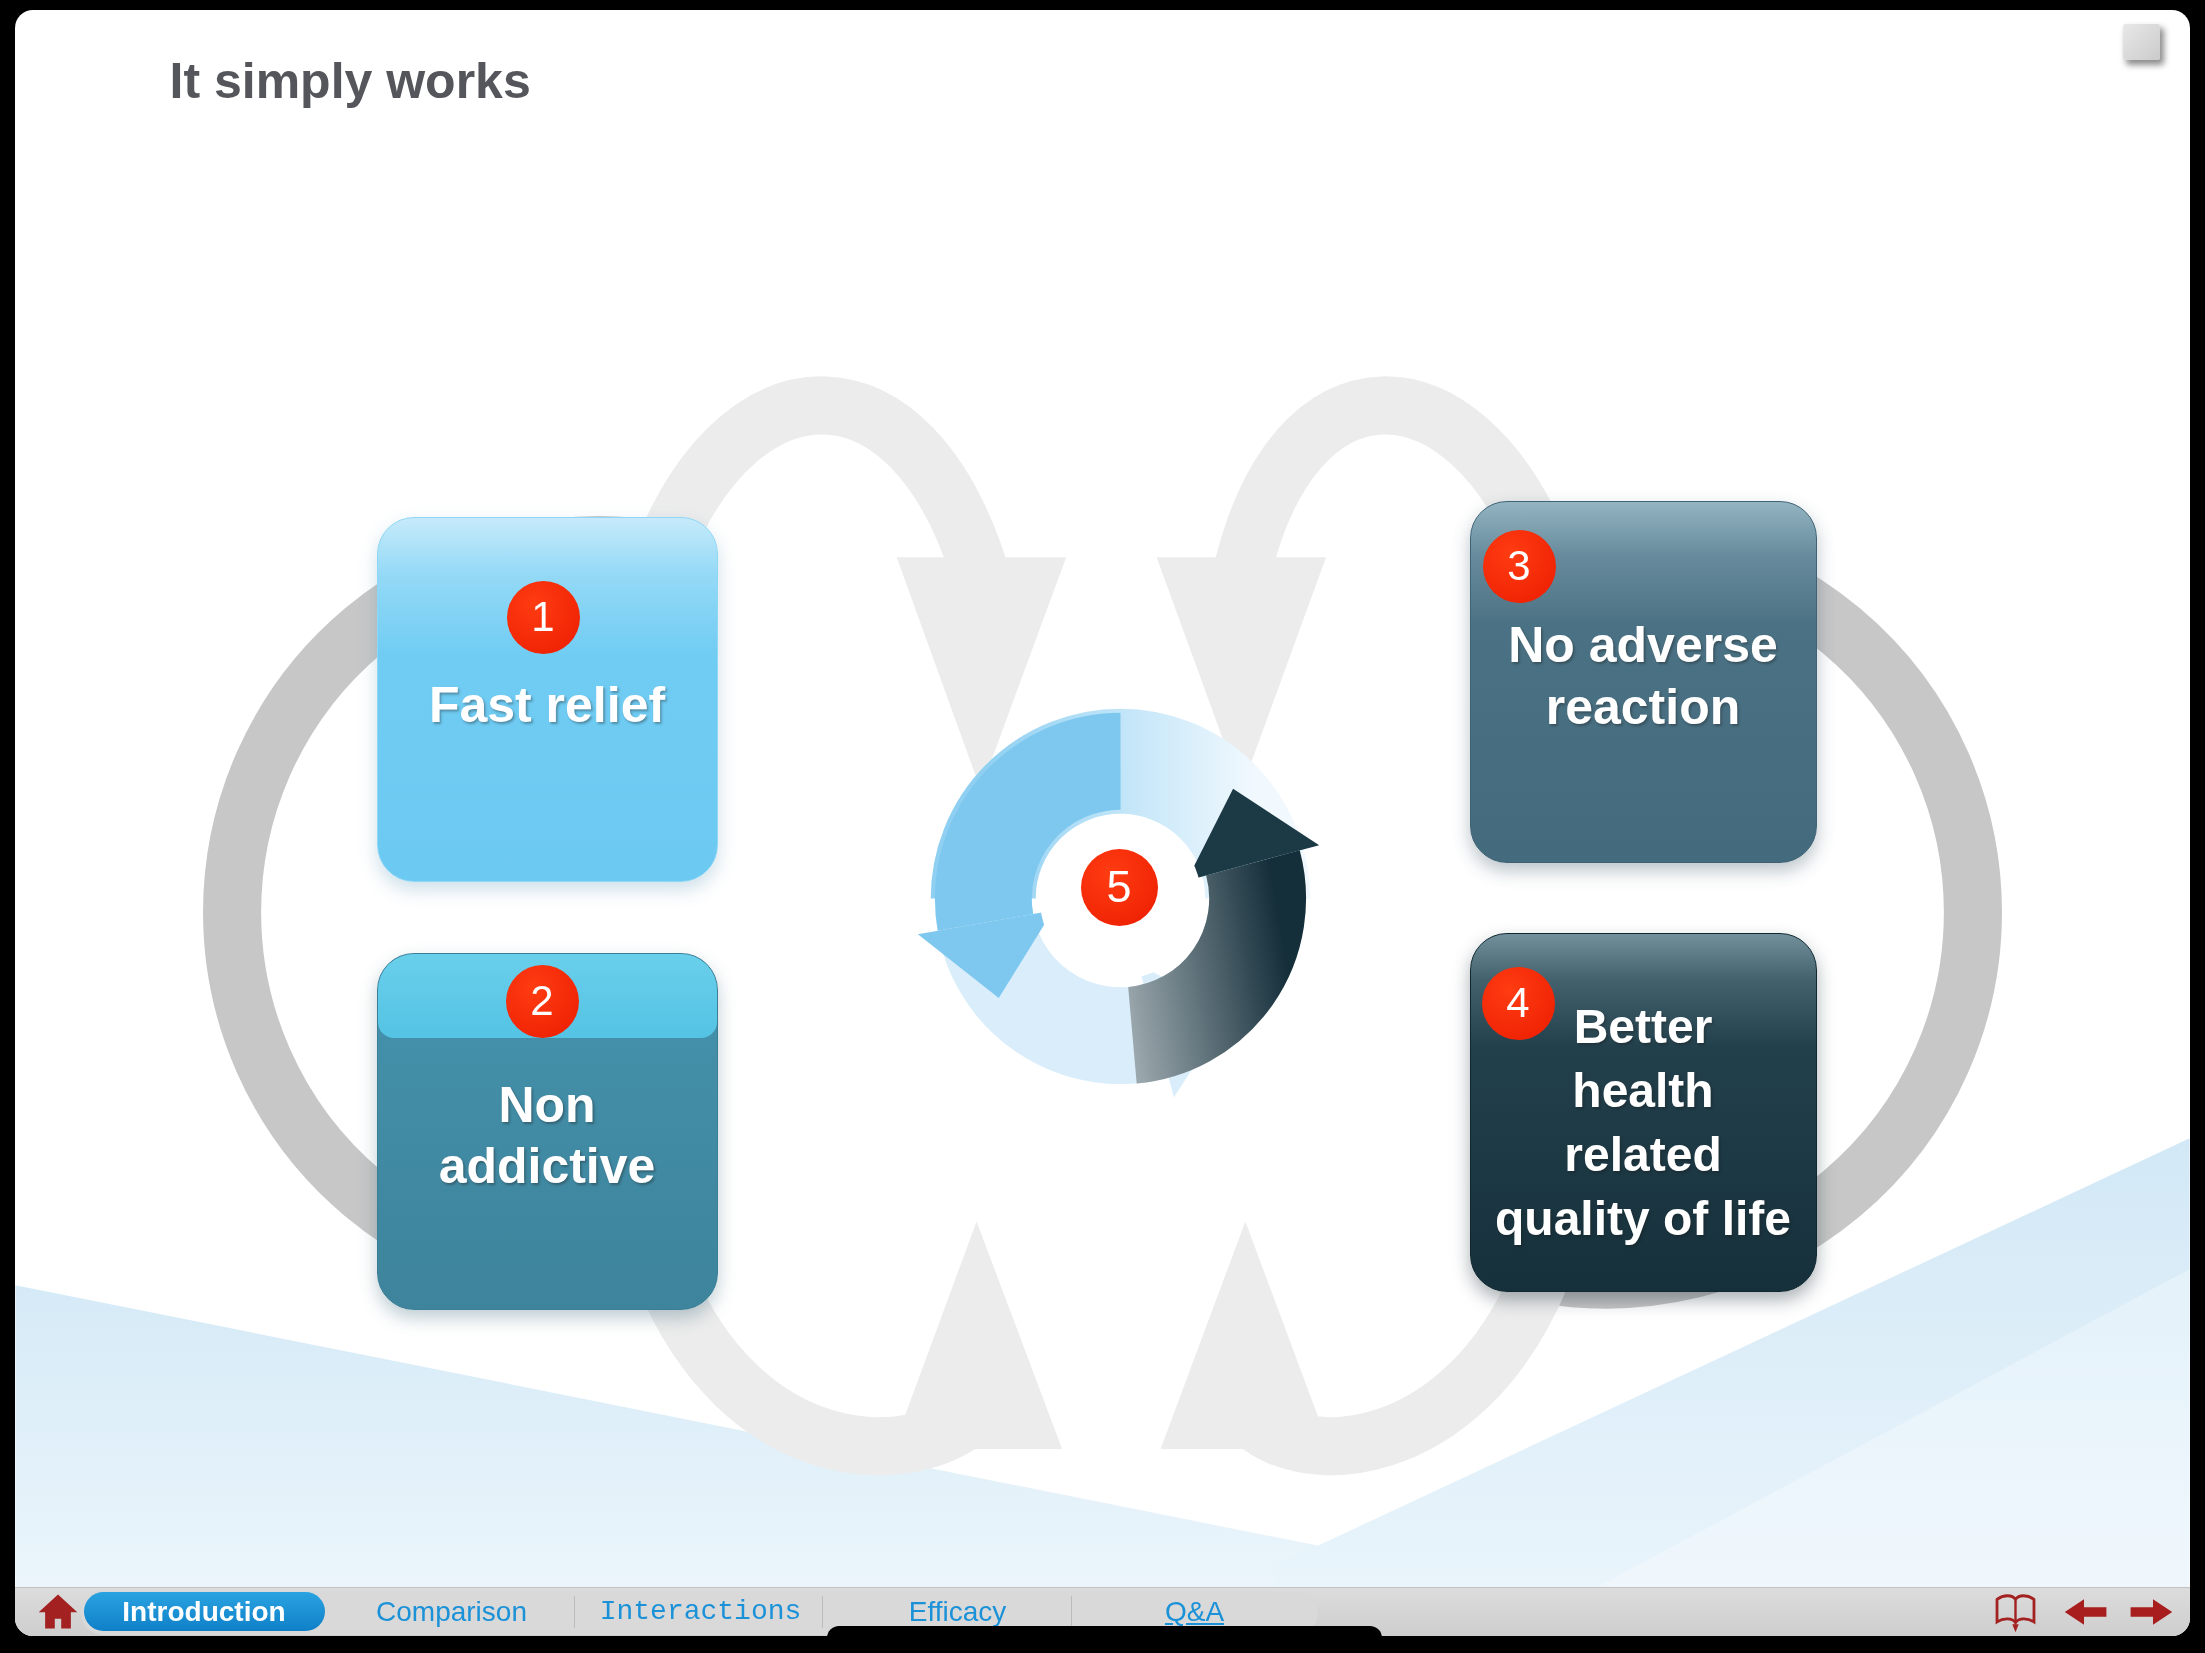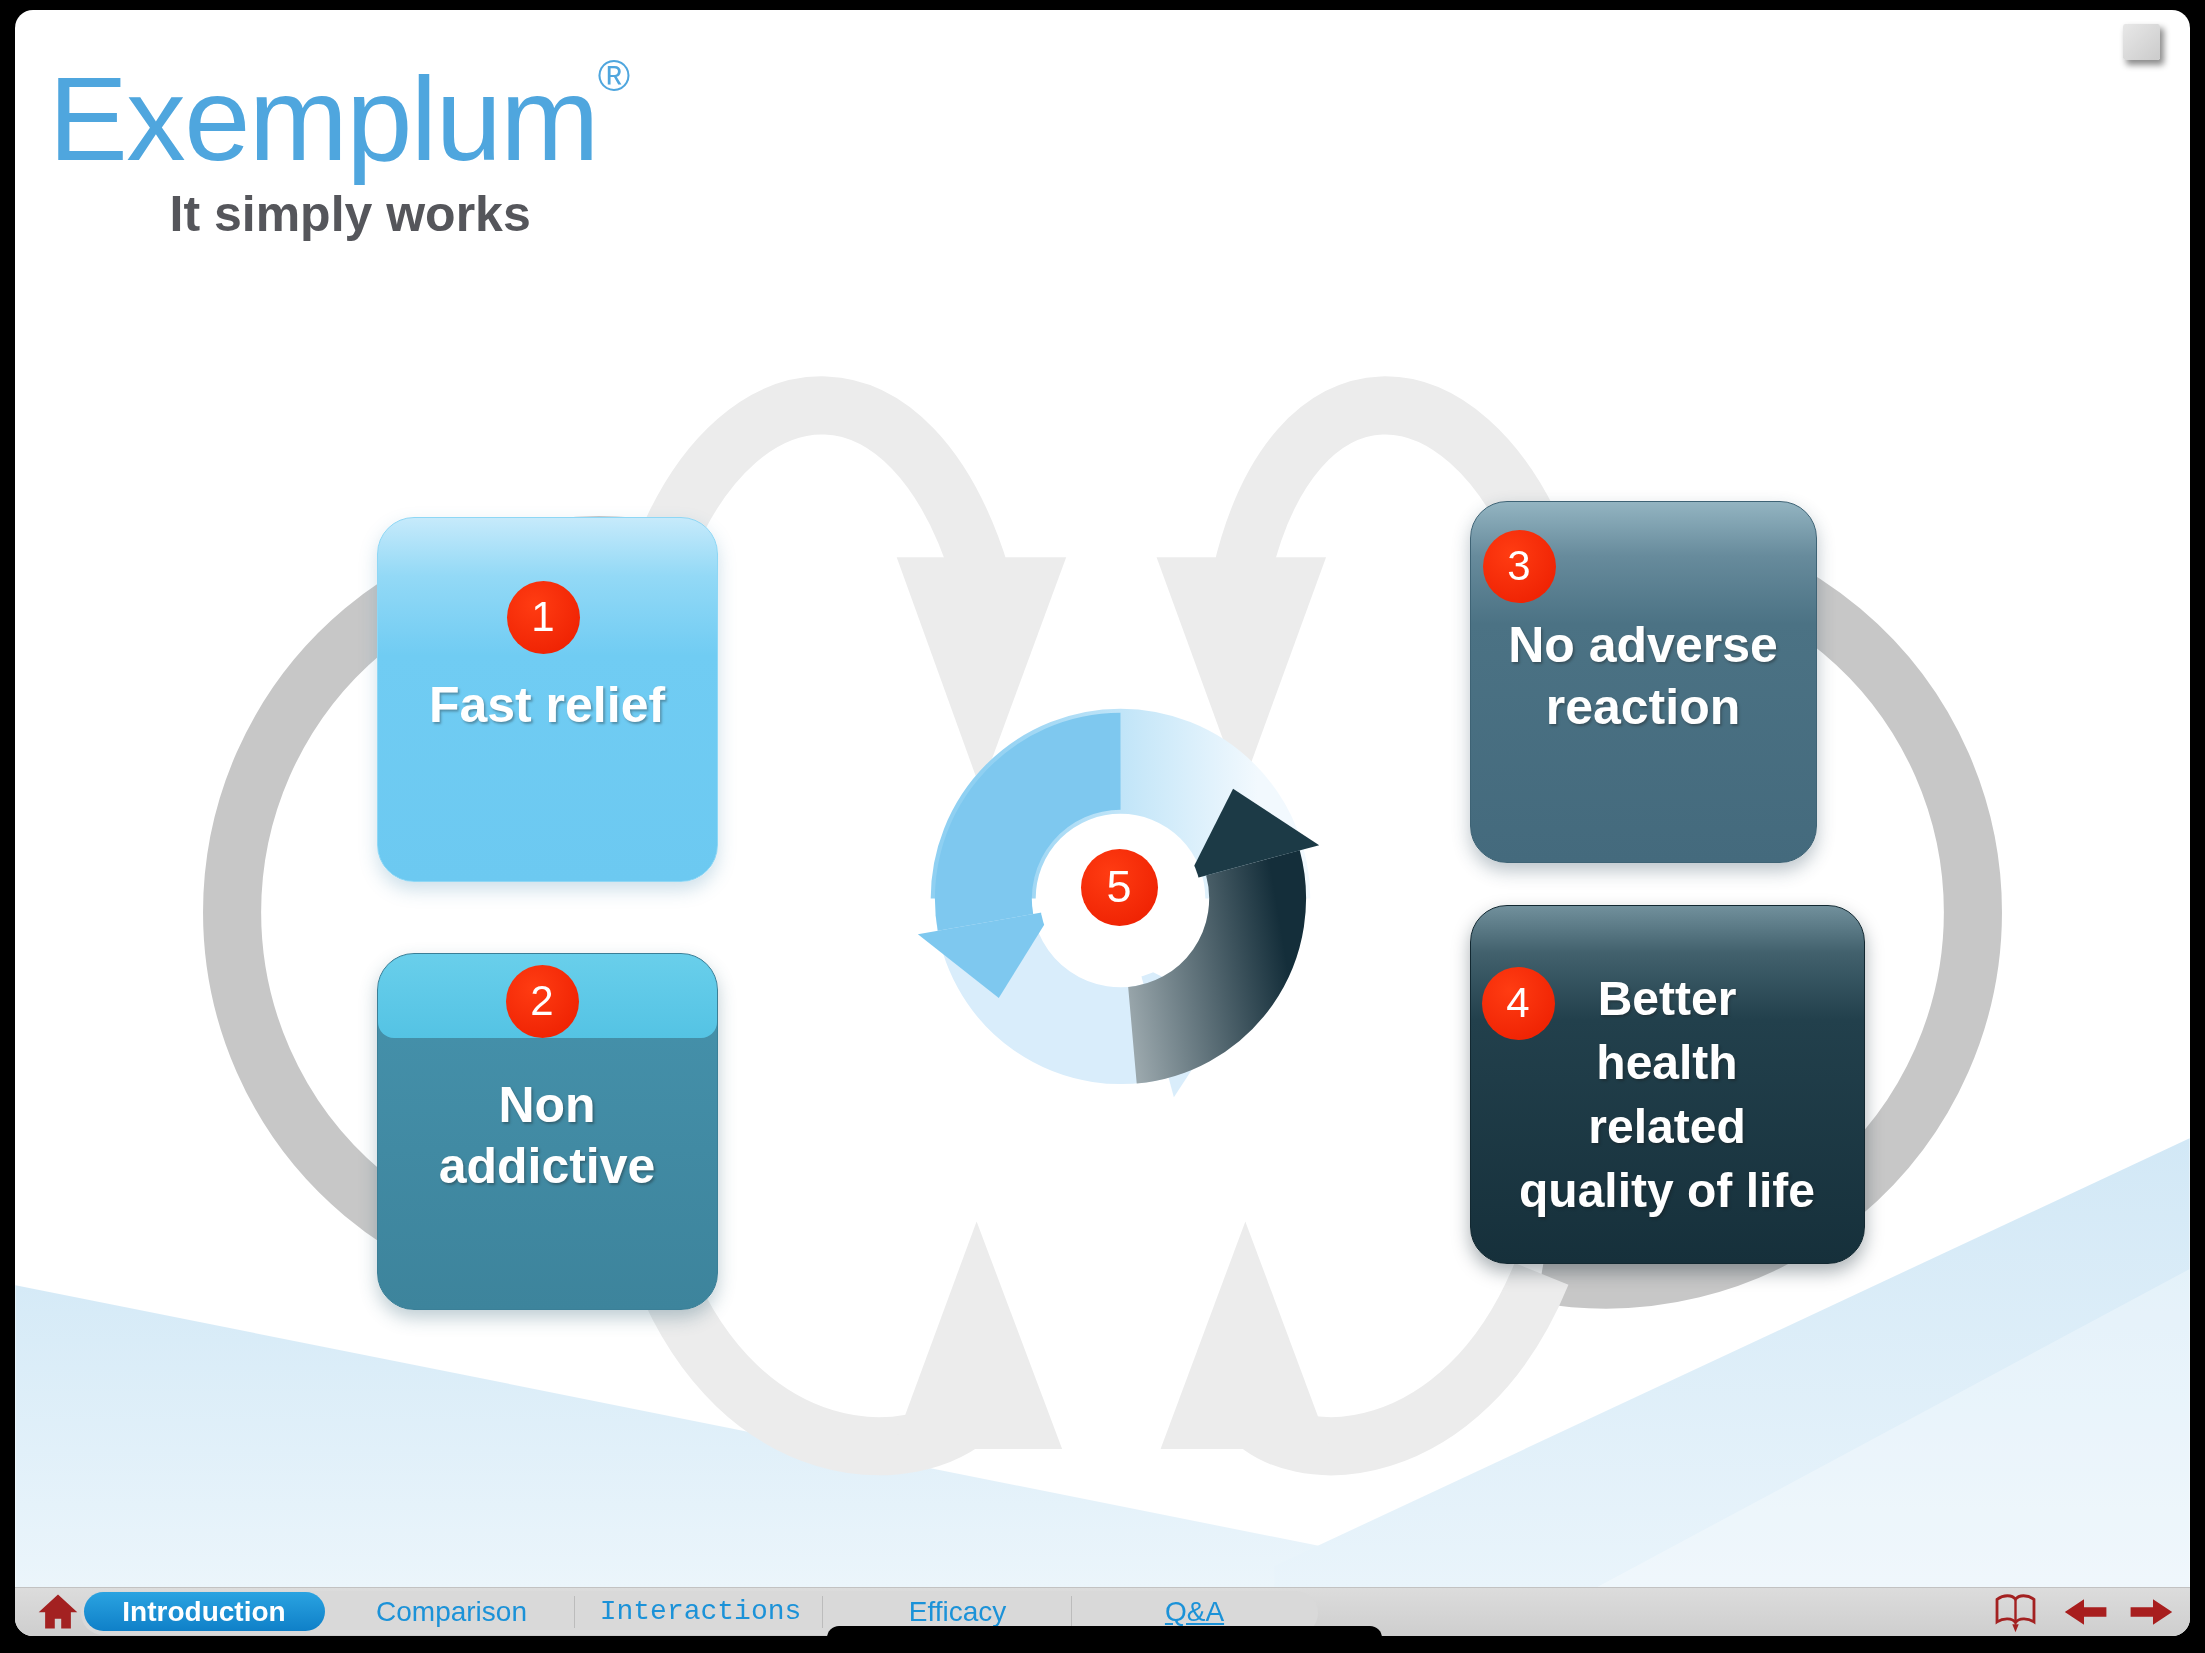--- a/index.html
+++ b/index.html
@@ -33,23 +33,23 @@
   .card2{left:362px;top:943px;width:339px;height:355px;
          background:linear-gradient(180deg,#4693ad 0%,#418aa3 55%,#3d849c 100%);
          border:1.6px solid #3b7f97;box-shadow:0 8px 18px rgba(40,90,110,0.3);}
   .card2-header{position:absolute;left:0;top:0;right:0;height:84px;
          background:linear-gradient(180deg,#69cfeb,#54c3e4);border-radius:36px 36px 16px 16px;}
   .card2 .label{top:121px;font-size:50px;line-height:61px;}
   .card3{left:1455px;top:491px;width:345px;height:360px;
          background:linear-gradient(180deg,#93b4c1 0%,#678b9c 15%,#4b7284 34%,#446a7d 100%);
          border:1.6px solid #3e6375;box-shadow:0 8px 18px rgba(30,60,80,0.3);}
   .card3 .label{top:112px;font-size:50px;line-height:62px;}
-  .card4{left:1455px;top:895px;width:345px;height:357px;
+  .card4{left:1455px;top:923px;width:345px;height:357px;
          background:linear-gradient(180deg,#71909c 0%,#42616d 13%,#22404c 32%,#16303b 100%);
-         border:1.6px solid #122831;box-shadow:0 8px 18px rgba(10,30,40,0.35);padding-left:48px;}
+         border:1.6px solid #122831;box-shadow:0 8px 18px rgba(10,30,40,0.35);}
   .card4 .label{top:61px;font-size:48px;line-height:64px;}
 
   
   .badge{position:absolute;width:73px;height:73px;border-radius:50%;
          background:radial-gradient(circle at 38% 32%,#ff3c12 0%,#f02404 75%);
          color:#fff;font-size:42px;display:flex;align-items:center;justify-content:center;z-index:5;}
   .badge1{left:492px;top:571px;}
   .badge2{left:491px;top:955px;}
   .badge3{left:1468px;top:520px;}
   .badge4{left:1467px;top:957px;}
@@ -104,21 +104,20 @@
     </g>
     <g fill="#ececec">
       <polygon points="1092,678 1302,678 1196,966"></polygon>
       <polygon points="1087,1783 1297,1783 1191,1501"></polygon>
       <polygon points="1414,678 1624,678 1519,966"></polygon>
       <polygon points="1419,1783 1629,1783 1524,1501"></polygon>
     </g>
   </svg>
 
   <div class="logo">
-    <div class="brand"><span>Exemplum</span><span class="tm">®</span></div>
     <div class="tagline">It simply works</div>
   </div>
 
   <div class="note-btn"></div>
 
   <svg class="cycle" width="533" height="533" viewBox="0 0 660 660">
     <defs>
       <linearGradient id="gTop" x1="0" y1="0" x2="1" y2="0">
         <stop offset="0" stop-color="#8fd0f2"></stop>
           <stop offset="1" stop-color="#f2f9fe"></stop>

